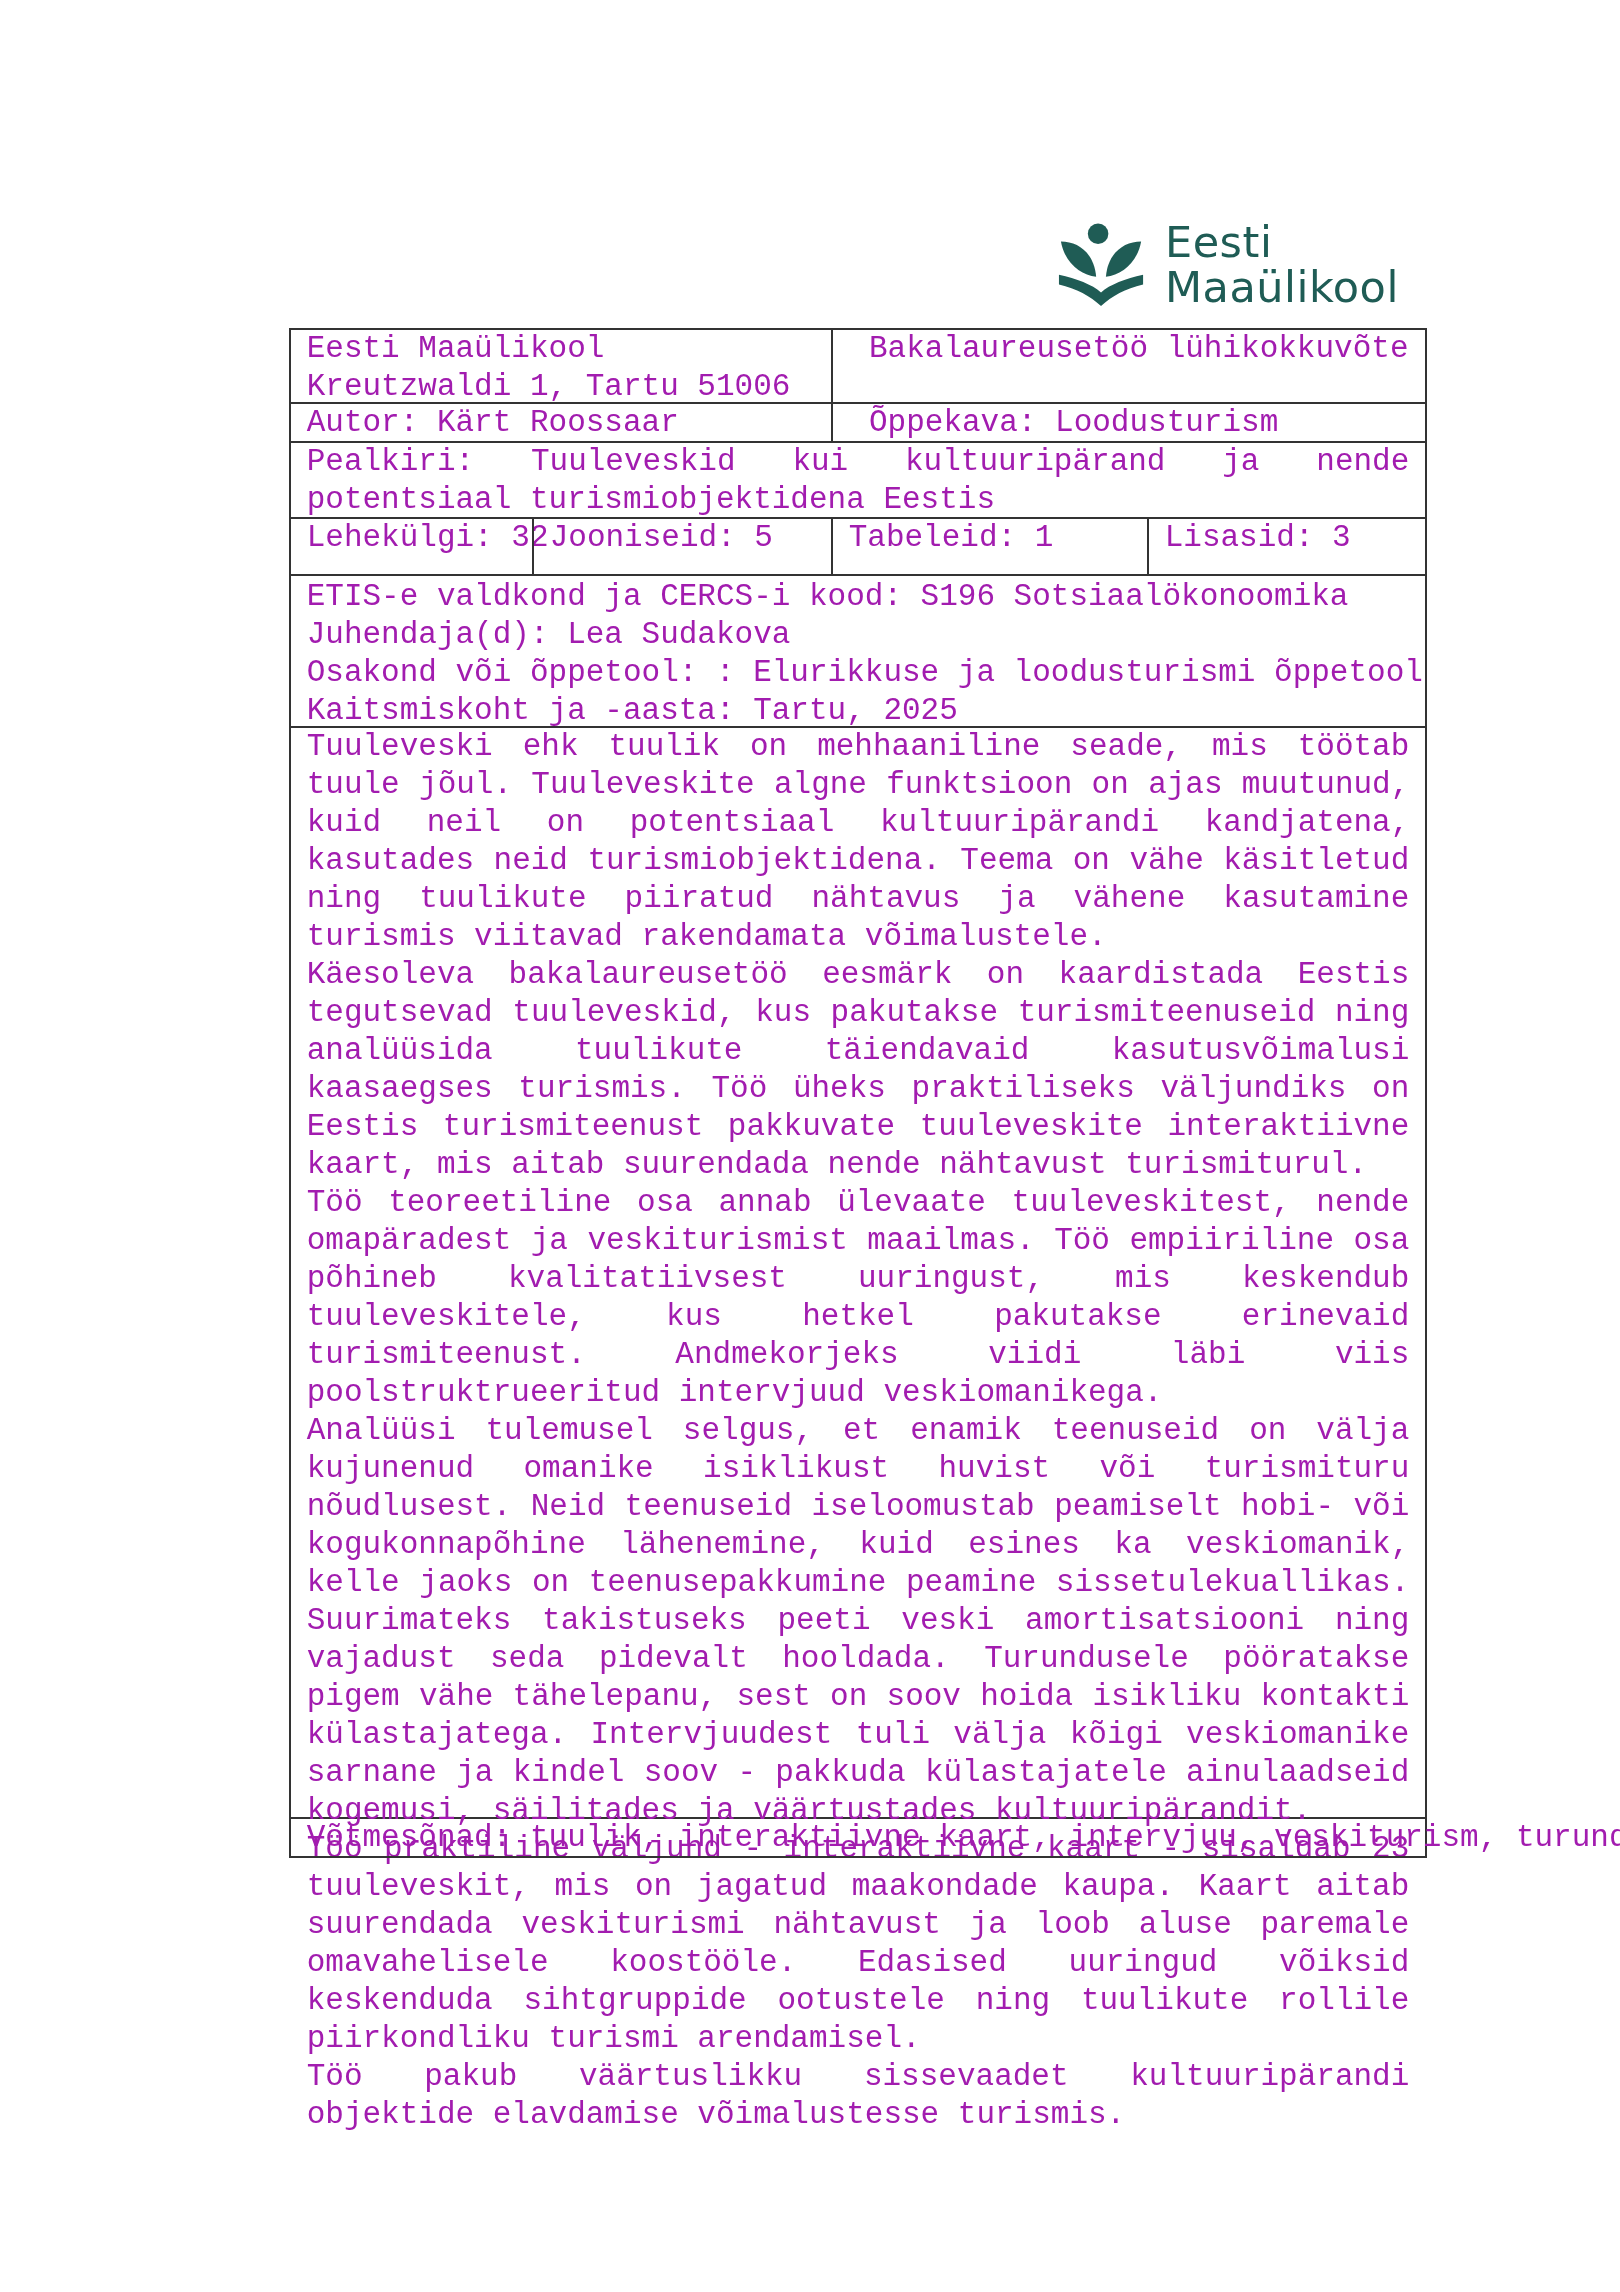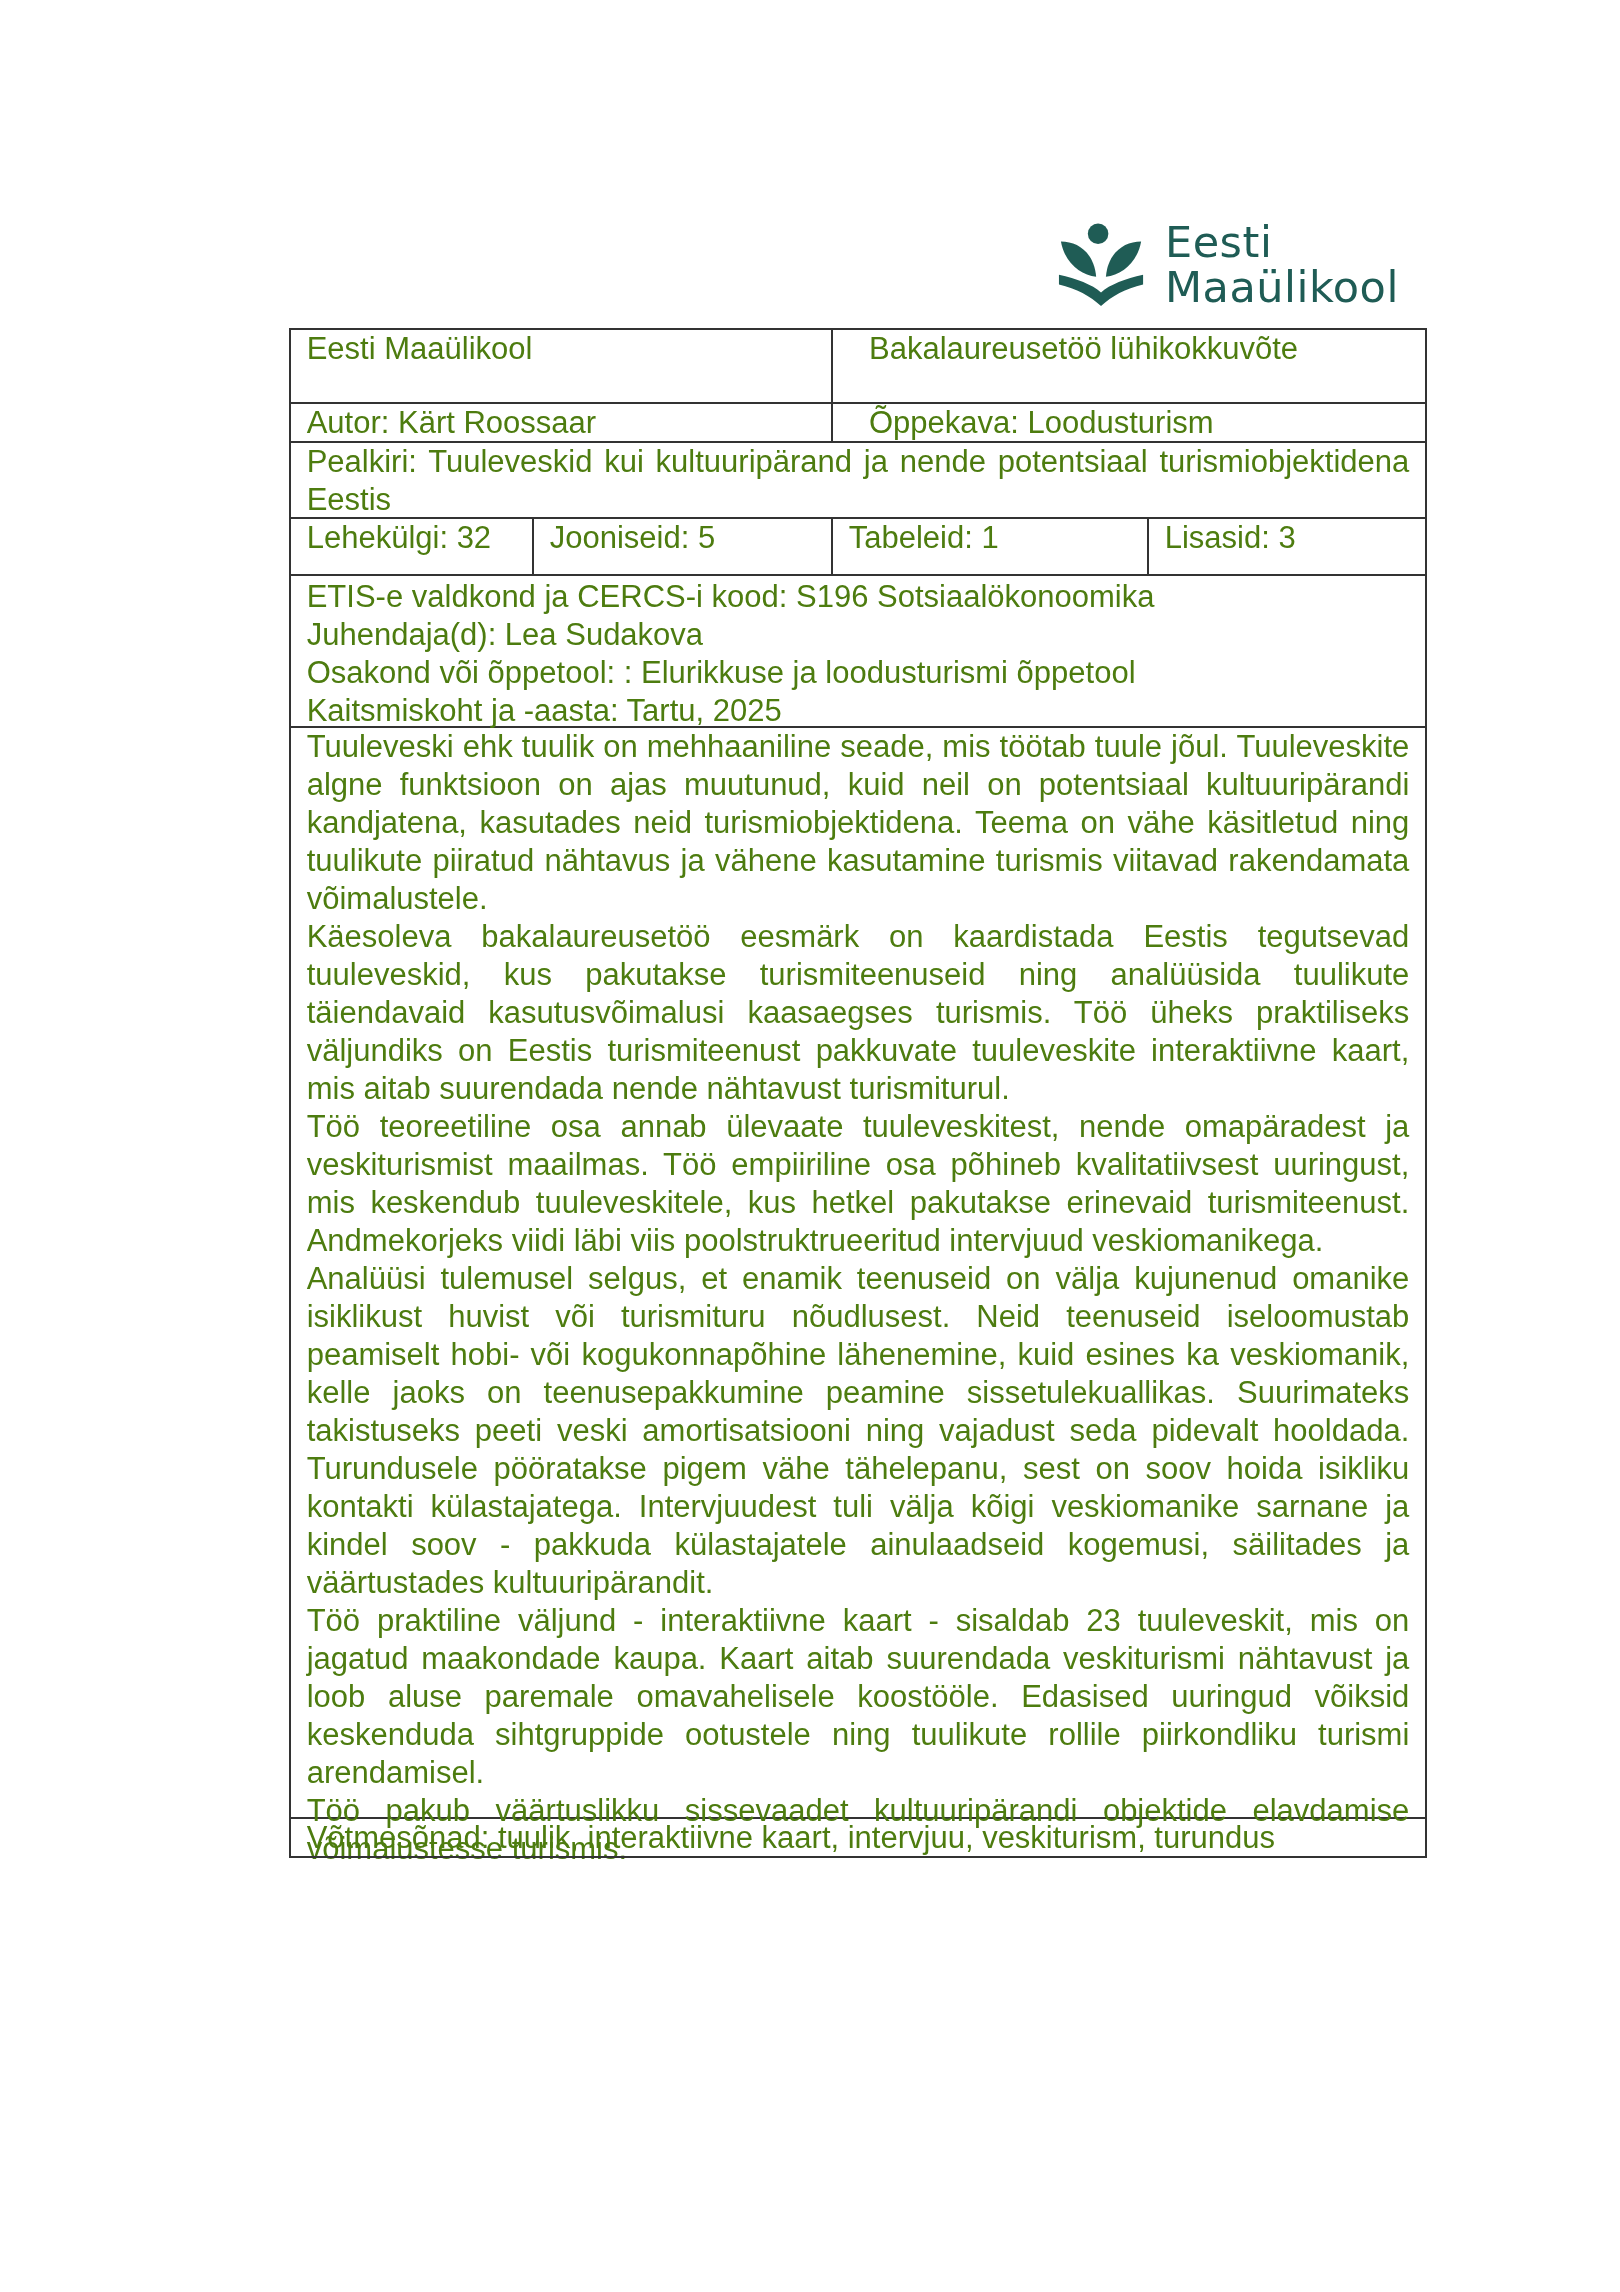--- a/index.html
+++ b/index.html
@@ -4,21 +4,21 @@
 <style>
   html, body { margin: 0; padding: 0; background: #ffffff; }
   body { width: 1620px; height: 2293px; position: relative; overflow: hidden; }
   .logo { position: absolute; left: 1057px; top: 220px; width: 372px; height: 93px; }
   .logo-icon { position: absolute; left: 0; top: 0; width: 90px; height: 90px; }
   .logo-text { position: absolute; left: 108px; top: 0px; color: #1f5c55;
     font-family: "DejaVu Sans", sans-serif; font-size: 43px; line-height: 45px; letter-spacing: 0.5px; }
   .logo-text div { white-space: nowrap; }
 
   .sheet { position: absolute; left: 289px; top: 328px; width: 1138px;
-    font-family: Liberation Sans, sans-serif; font-size: 31px; line-height: 38px; color: #4d7c0f; }
+    font-family: Liberation Mono, monospace; font-size: 31px; line-height: 38px; color: #a21caf; }
   .row { position: relative; border: 2px solid #333; border-top: none; box-sizing: border-box; display: flex; }
   .row.first { border-top: 2px solid #333; }
   .cell { box-sizing: border-box; padding: 0 15.7px; }
   .cell + .cell { border-left: 2px solid #333; }
   .r1 { height: 76px; }
   .r2 { height: 39px; }
   .r3 { height: 76px; }
   .r4 { height: 57px; }
   .r5 { height: 152px; }
   .r6 { height: 1091px; }
@@ -47,20 +47,21 @@
   <div class="logo-text">
     <div>Eesti</div>
     <div>Maaülikool</div>
   </div>
 </div>
 
 <div class="sheet">
   <div class="row first r1">
     <div class="cell c-half-l">
       <span class="line">Eesti Maaülikool</span>
+      <span class="line">Kreutzwaldi 1, Tartu 51006</span>
     </div>
     <div class="cell c-half-r">
       <span class="line">Bakalaureusetöö lühikokkuvõte</span>
     </div>
   </div>
 
   <div class="row r2">
     <div class="cell c-half-l">
       <span class="line">Autor: Kärt Roossaar</span>
     </div>

